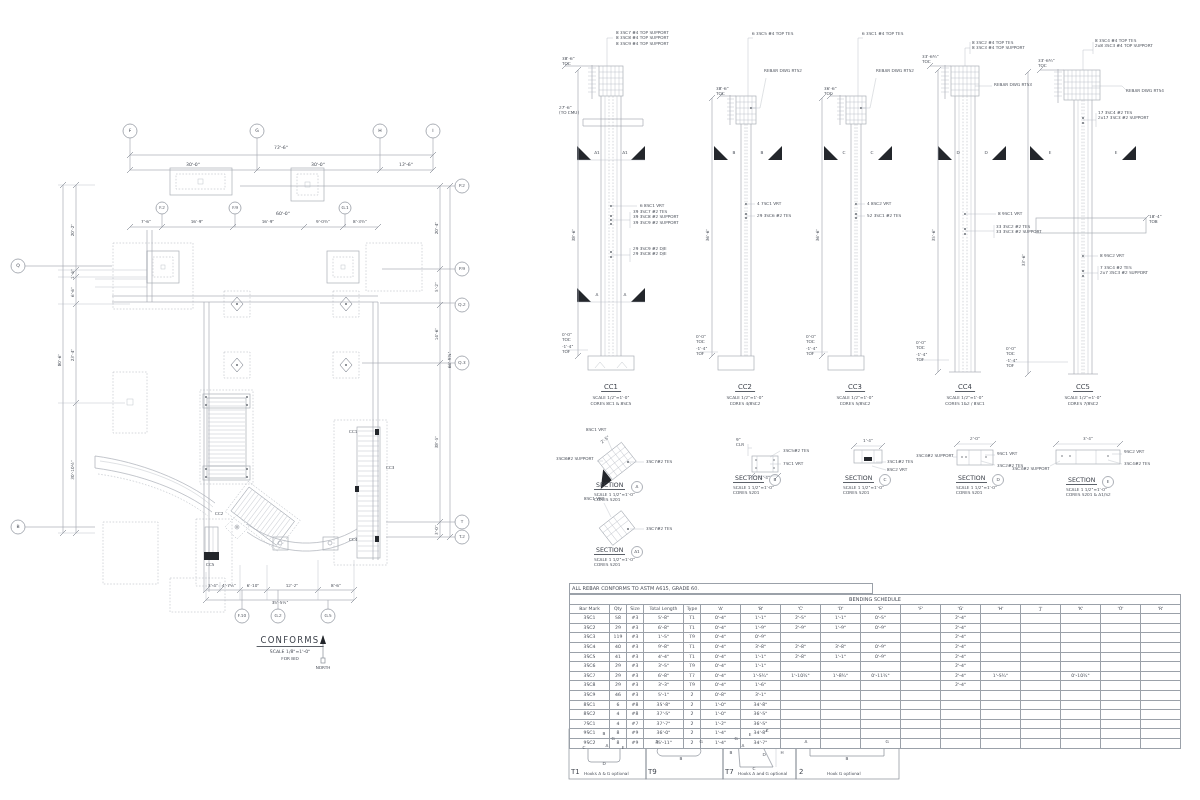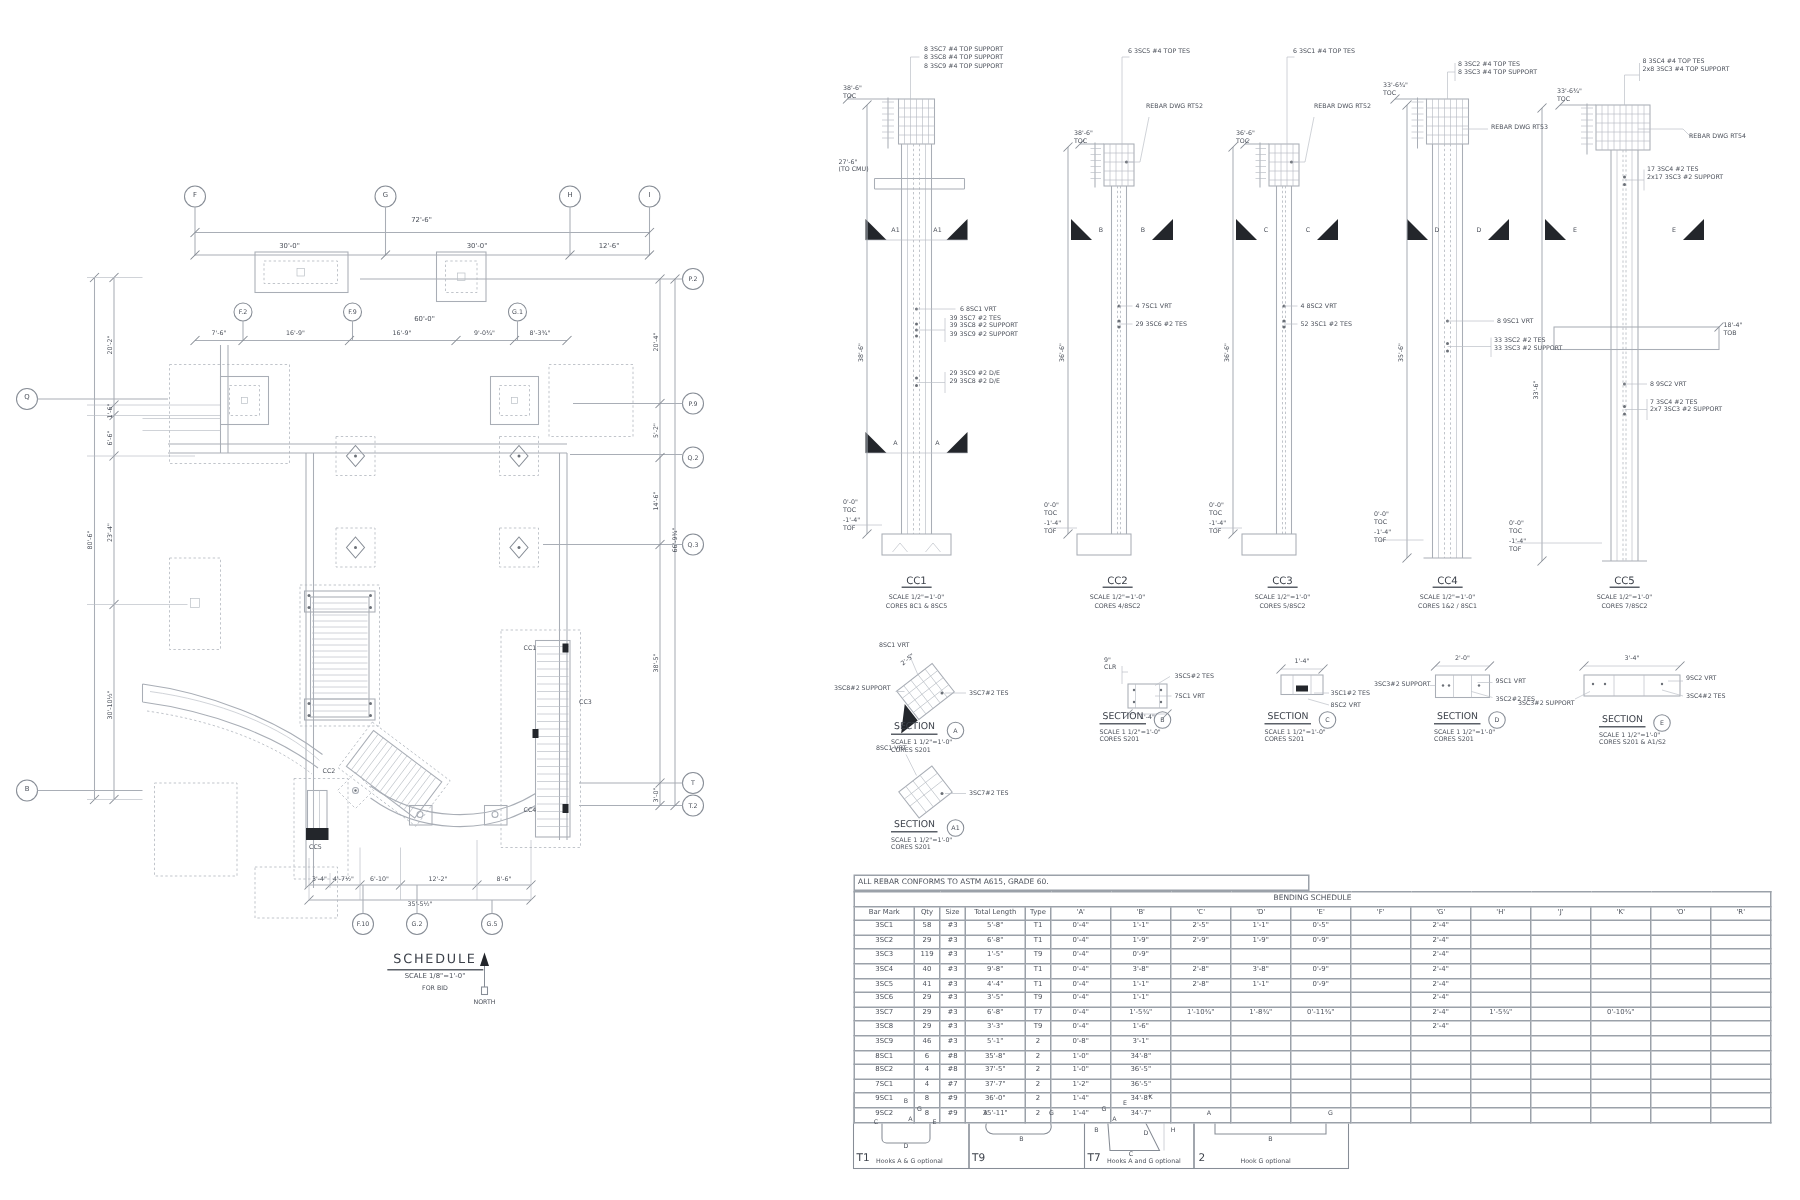--- a/index.html
+++ b/index.html
@@ -409,21 +409,21 @@
 <div class="t c f4" style="left:229px;top:583px">4'-7½"</div>
 <div class="t c f4" style="left:253px;top:583px">6'-10"</div>
 <div class="t c f4" style="left:292px;top:583px">12'-2"</div>
 <div class="t c f4" style="left:336px;top:583px">8'-6"</div>
 <div class="t c f4" style="left:280px;top:600px">35'-5½"</div>
 <div class="t f4" style="left:349px;top:429px">CC1</div>
 <div class="t f4" style="left:215px;top:511px">CC2</div>
 <div class="t f4" style="left:386px;top:465px">CC3</div>
 <div class="t f4" style="left:349px;top:537px">CC4</div>
 <div class="t f4" style="left:206px;top:562px">CC5</div>
-<div class="t c pt" style="left:290px;top:635px">SCHEDULE</div>
+<div class="t c pt" style="left:290px;top:635px">CONFORMS</div>
 <div class="t c" style="left:290px;top:649px">SCALE 1/8"=1'-0"</div>
 <div class="t c f4" style="left:290px;top:656px">FOR BID</div>
 <div class="t c f4" style="left:323px;top:665px">NORTH</div>
 
 <div class="t f4" style="left:616px;top:30px">8 3SC7 #4 TOP SUPPORT
 8 3SC8 #4 TOP SUPPORT
 8 3SC9 #4 TOP SUPPORT</div>
 <div class="t f4" style="left:562px;top:56px">38'-6"
 TOC</div>
 <div class="t f4" style="left:559px;top:105px">27'-6"

